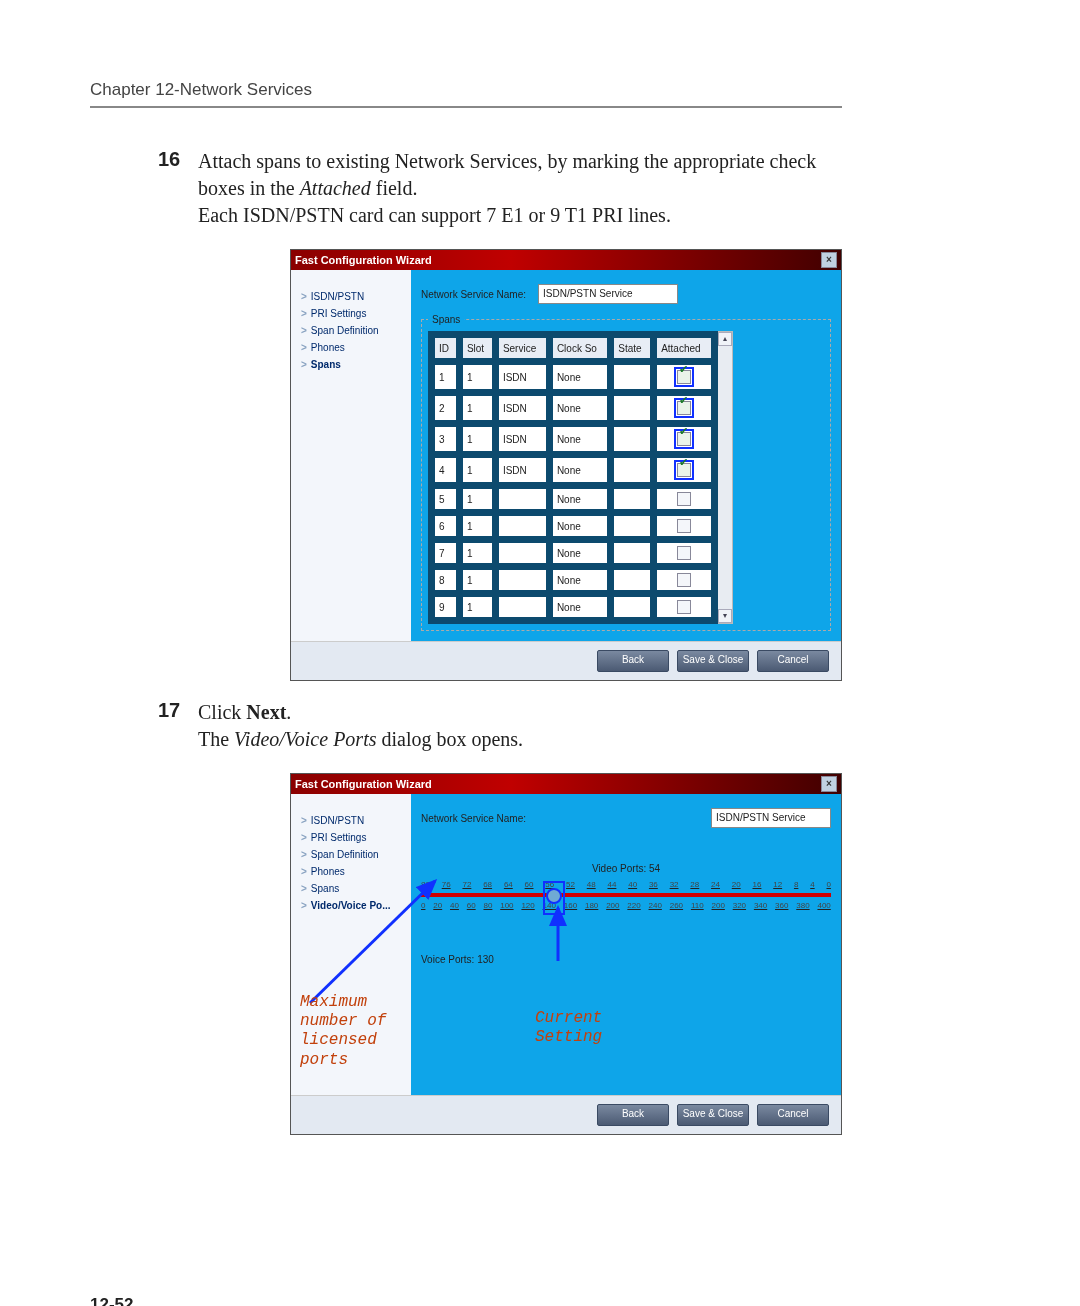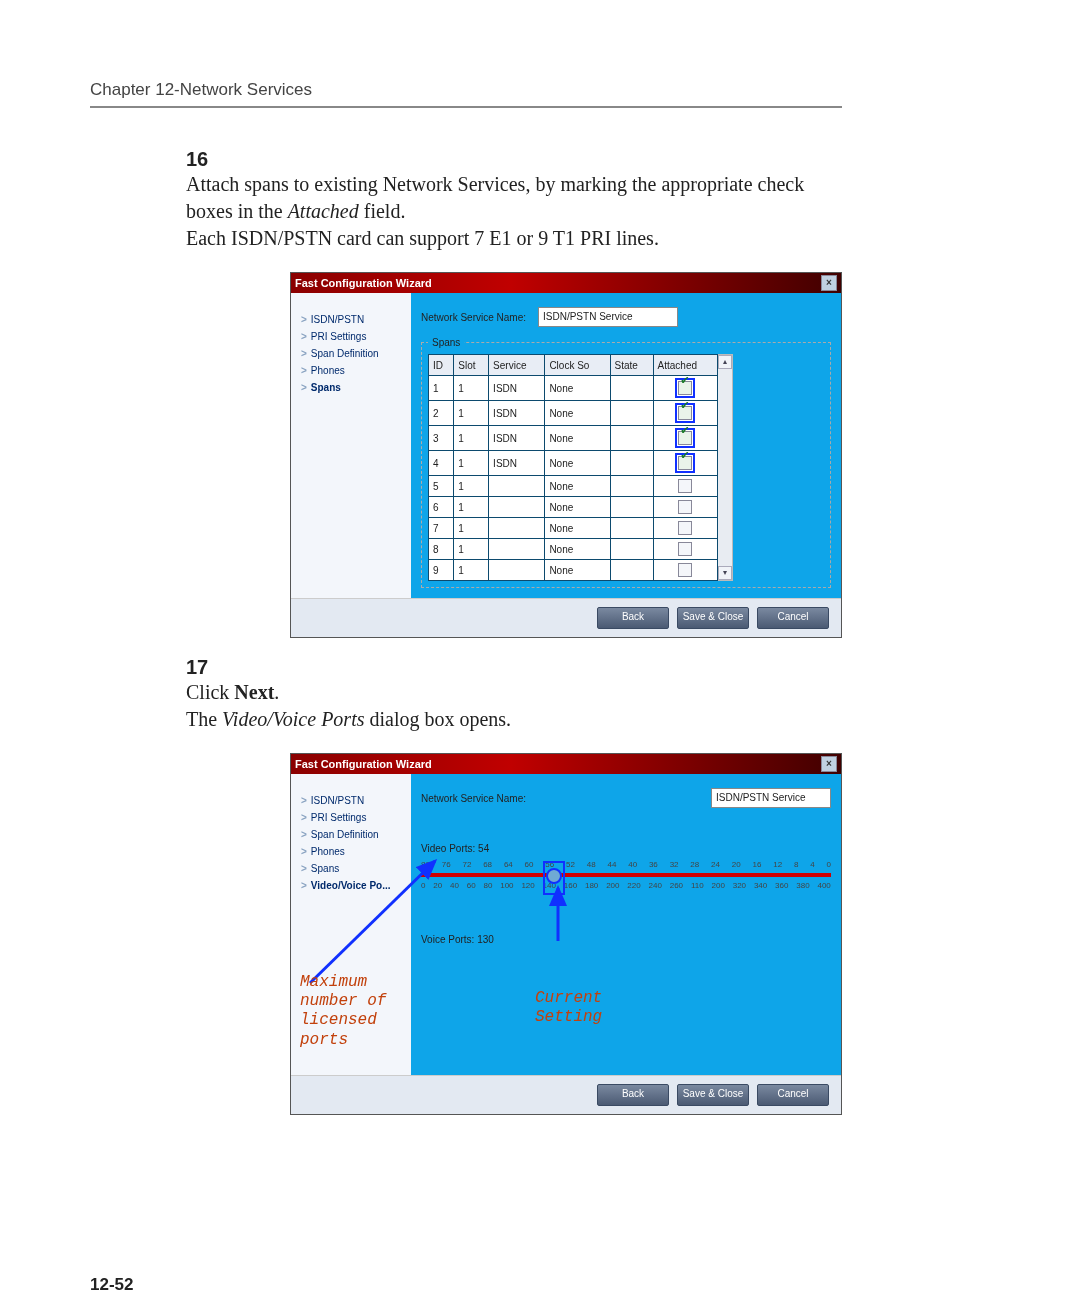--- a/index.html
+++ b/index.html
@@ -20,21 +20,21 @@
     font-size: 17px;
     color: #444;
     margin-bottom: 6px;
   }
   hr.rule {
     border: none;
     border-top: 2px solid #888;
     margin: 0 0 40px 0;
   }
   .step-block {
-    margin-left: 96px;
+    margin-left: 68px;
     margin-bottom: 20px;
   }
   .step-num {
     display: inline-block;
     width: 36px;
     font-weight: bold;
     font-size: 20px;
     vertical-align: top;
     font-family: Arial, Helvetica, sans-serif;
   }
@@ -133,21 +133,21 @@
   .tbl-wrap {
     display: flex;
   }
   table.spans-tbl {
     border-collapse: collapse;
     width: 290px;
     font-size: 10px;
     background: #fff;
   }
   table.spans-tbl th, table.spans-tbl td {
-    border: 1px solid #0c4a6e;
+    border: 7px solid #0c4a6e;
     padding: 2px 4px;
     text-align: left;
     height: 16px;
     white-space: nowrap;
   }
   table.spans-tbl th {
     background: #e8edf5;
     font-weight: normal;
   }
   .attach-cell { text-align: center !important; }
@@ -213,20 +213,21 @@
     border-radius: 2px;
     line-height: 18px;
     text-align: center;
   }
 
   
   .slider-area {
     margin-top: 6px;
     position: relative;
     height: 60px;
+    text-decoration: underline;
   }
   .slider-ticks {
     display:flex;
     justify-content: space-between;
     font-size: 8px;
     color:#444;
   }
   .slider-track {
     height: 4px;
     background: #d00000;
@@ -430,21 +431,21 @@
             <div class="item"><span class="chev">&gt;</span>Span Definition</div>
             <div class="item"><span class="chev">&gt;</span>Phones</div>
             <div class="item"><span class="chev">&gt;</span>Spans</div>
             <div class="item bold"><span class="chev">&gt;</span>Video/Voice Po...</div>
           </div>
         <div class="wiz-main">
           <div class="svc-row" style="justify-content:space-between;">
             <span>Network Service Name:</span>
             <span class="svc-input" style="width:110px;">ISDN/PSTN Service</span>
           </div>
-          <div style="font-size:10px;margin-top:35px;">Video Ports: 54</div>
+          <div style="font-size:10px;margin-top:35px;text-align:center;">Video Ports: 54</div>
           <div class="slider-area">
             <div class="slider-ticks" id="ticks-top">
                 <span>80</span>
                 <span>76</span>
                 <span>72</span>
                 <span>68</span>
                 <span>64</span>
                 <span>60</span>
                 <span>56</span>
                 <span>52</span>

